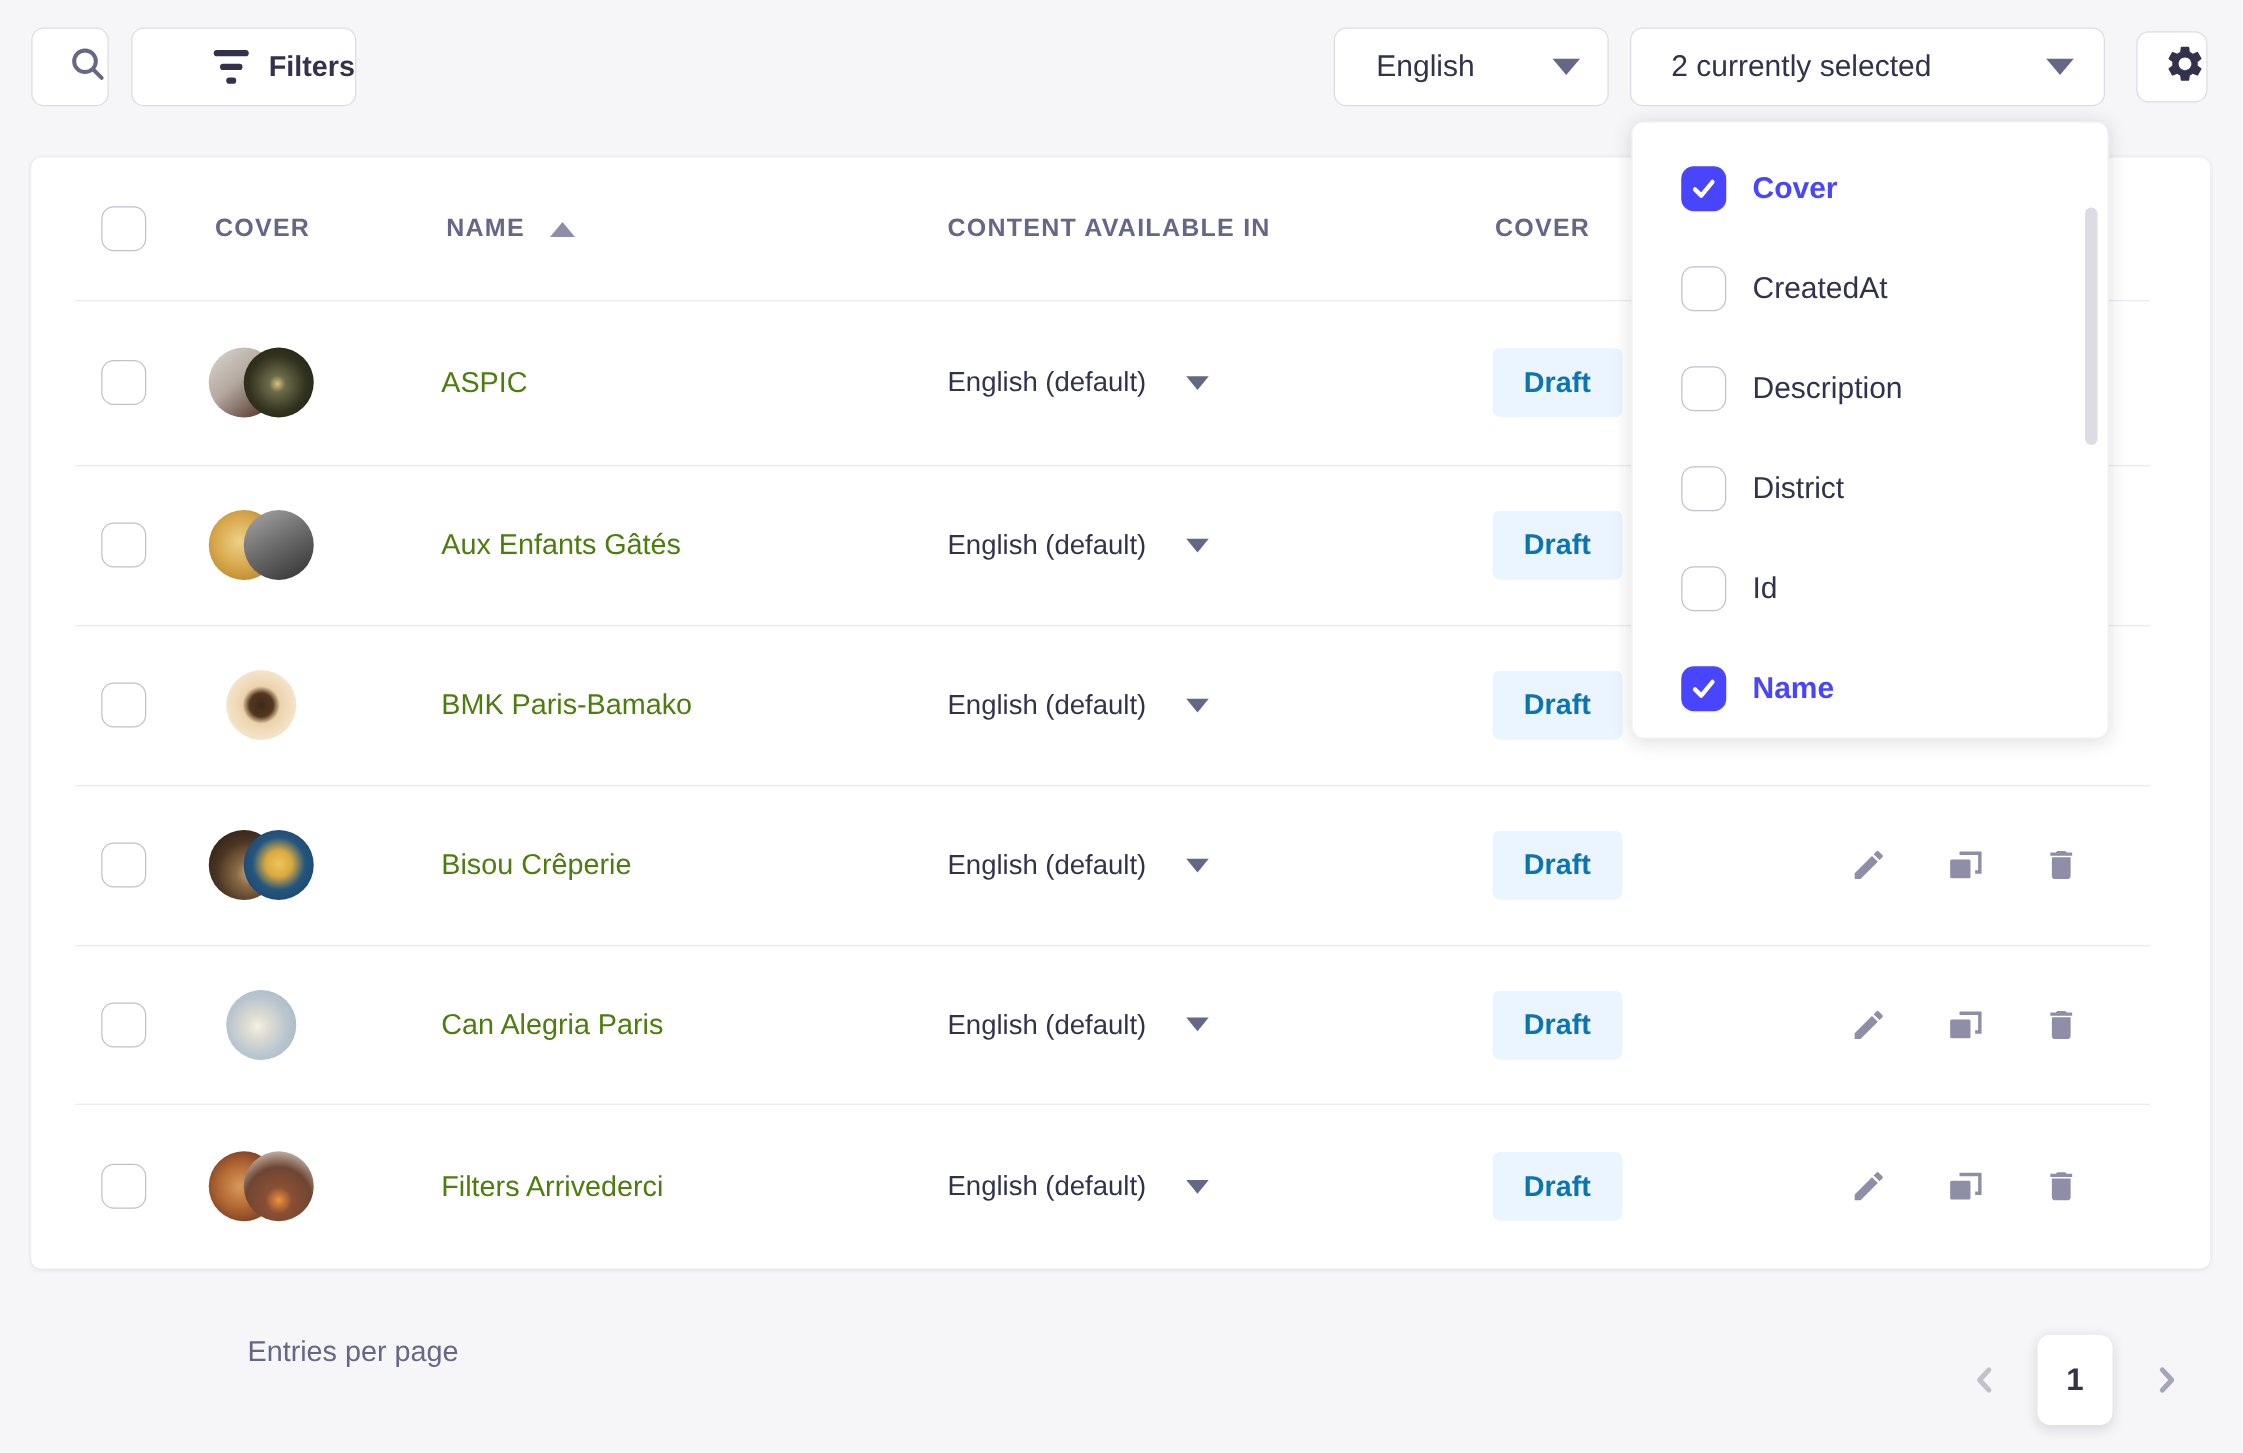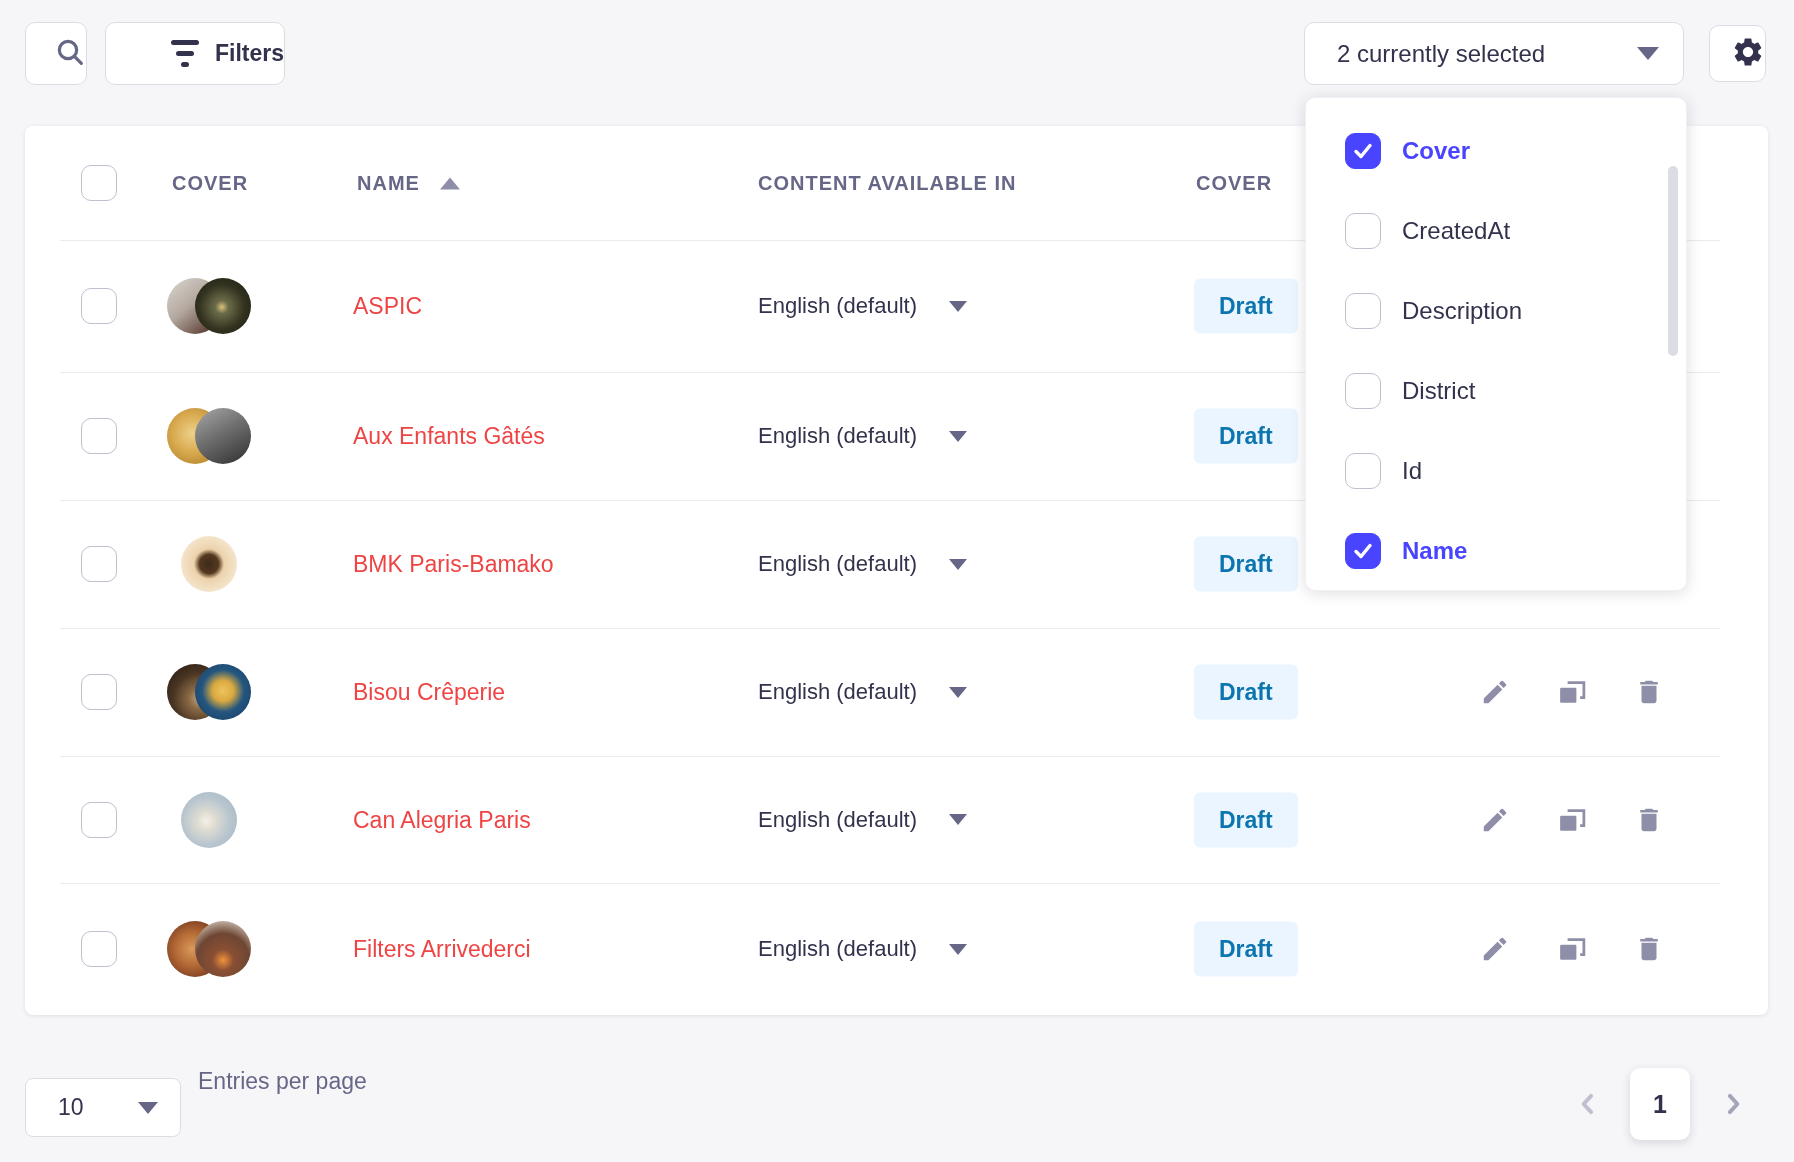--- a/index.html
+++ b/index.html
@@ -39,21 +39,21 @@
               border-bottom:12px solid #8e8ea9; margin-left:20px; }
 
   .checkbox { width:36px; height:36px; border:1.5px solid #c0c0cf; border-radius:10px; background:#fff;
               display:flex; align-items:center; justify-content:center; cursor:pointer; }
   .checkbox.checked { background:#4945ff; border-color:#4945ff; }
 
   .avatars { position:relative; width:106px; height:56px; }
   .avatar { position:absolute; top:0; width:56px; height:56px; border-radius:50%; }
   .avatar.a1 { left:0; z-index:1; } .avatar.a2 { left:28px; z-index:2; } .avatar.single { left:14px; }
 
-  .name-text { font-size:23px; color:#ef4444; }
+  .name-text { font-size:23px; color:#4d7c0f; }
   .locale-text { font-size:22px; color:#32324d; }
   .locale-caret { margin-left:32px; border-left:9px solid transparent; border-right:9px solid transparent;
                   border-top:11px solid #666687; width:0; height:0; }
   .badge { height:55px; padding:0 25px; border-radius:6px; background:#eaf5ff; color:#0c75af;
            font-size:23px; font-weight:600; display:flex; align-items:center; }
   .action-icon { width:30px; height:30px; cursor:pointer; flex:none; }
 
   
   .dropdown { position:absolute; left:1305px; top:97px; width:382px; height:494px; background:#fff;
               border:1px solid #f0f0f5; border-radius:10px; box-shadow:0 2px 15px rgba(33,33,52,.15);
@@ -92,20 +92,24 @@
 
   <div class="btn filters-btn">
     <span class="filter-icon">
         <i></i>
         <i></i>
         <i></i>
       </span>
     <span>Filters</span>
   </div>
 
+  <div class="btn select-btn locale-select">
+    <span>English</span>
+    <span class="caret-down"></span>
+  </div>
 
   <div class="btn select-btn columns-select">
     <span>2 currently selected</span>
     <span class="caret-down"></span>
   </div>
 
   <div class="btn gear-btn">
     <span>
       <svg width="34" height="34" viewBox="0 0 24 24" fill="#32324d">
         <path d="M19.14 12.94c.04-.3.06-.61.06-.94 0-.32-.02-.64-.07-.94l2.03-1.58c.18-.14.23-.41.12-.61l-1.92-3.32c-.12-.22-.37-.29-.59-.22l-2.39.96c-.5-.38-1.03-.7-1.62-.94l-.36-2.54c-.04-.24-.24-.41-.48-.41h-3.84c-.24 0-.43.17-.47.41l-.36 2.54c-.59.24-1.13.57-1.62.94l-2.39-.96c-.22-.08-.47 0-.59.22L2.74 8.87c-.12.21-.08.47.12.61l2.03 1.58c-.05.3-.09.63-.09.94s.02.64.07.94l-2.03 1.58c-.18.14-.23.41-.12.61l1.92 3.32c.12.22.37.29.59.22l2.39-.96c.5.38 1.03.7 1.62.94l.36 2.54c.05.24.24.41.48.41h3.84c.24 0 .44-.17.47-.41l.36-2.54c.59-.24 1.13-.56 1.62-.94l2.39.96c.22.08.47 0 .59-.22l1.92-3.32c.12-.22.07-.47-.12-.61l-2.01-1.58zM12 15.6c-1.98 0-3.6-1.62-3.6-3.6s1.62-3.6 3.6-3.6 3.6 1.62 3.6 3.6-1.62 3.6-3.6 3.6z"></path>
@@ -366,24 +370,20 @@
       <span class="checkbox checked">
         <svg width="24" height="24" viewBox="0 0 24 24" fill="none" stroke="#ffffff" stroke-width="3.4" stroke-linecap="round" stroke-linejoin="round">
             <polyline points="5 12.5 10 17.5 19 6.5"></polyline>
           </svg>
       </span>
       <span class="dd-label">Name</span>
     </div>
     <span class="dd-scrollbar"></span>
   </div>
 
-  <div class="pagesize">
-    <span>10</span>
-    <span class="caret-down"></span>
-  </div>
   <div class="entries-label">Entries per page</div>
 
   <div class="pag-chevron pag-prev">
     <svg width="30" height="30" viewBox="0 0 24 24" fill="none" stroke="#c0c0cf" stroke-width="3.2" stroke-linecap="round" stroke-linejoin="round">
         <polyline points="14.5 5.5 8.5 12 14.5 18.5"></polyline>
       </svg>
   </div>
   <div class="page-current">
     <span>1</span>
   </div>

